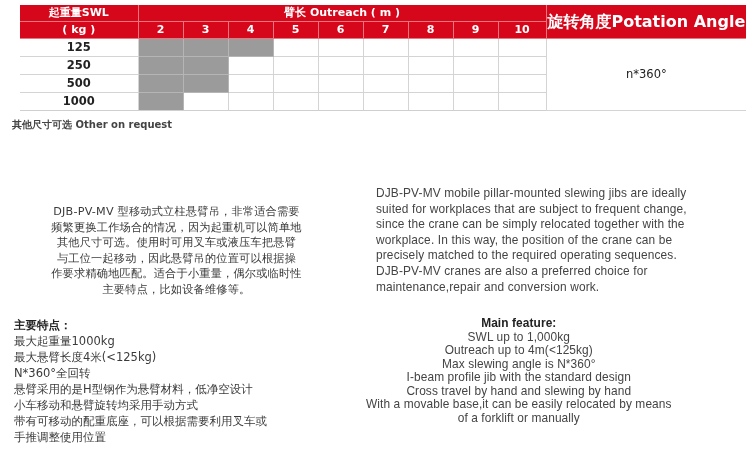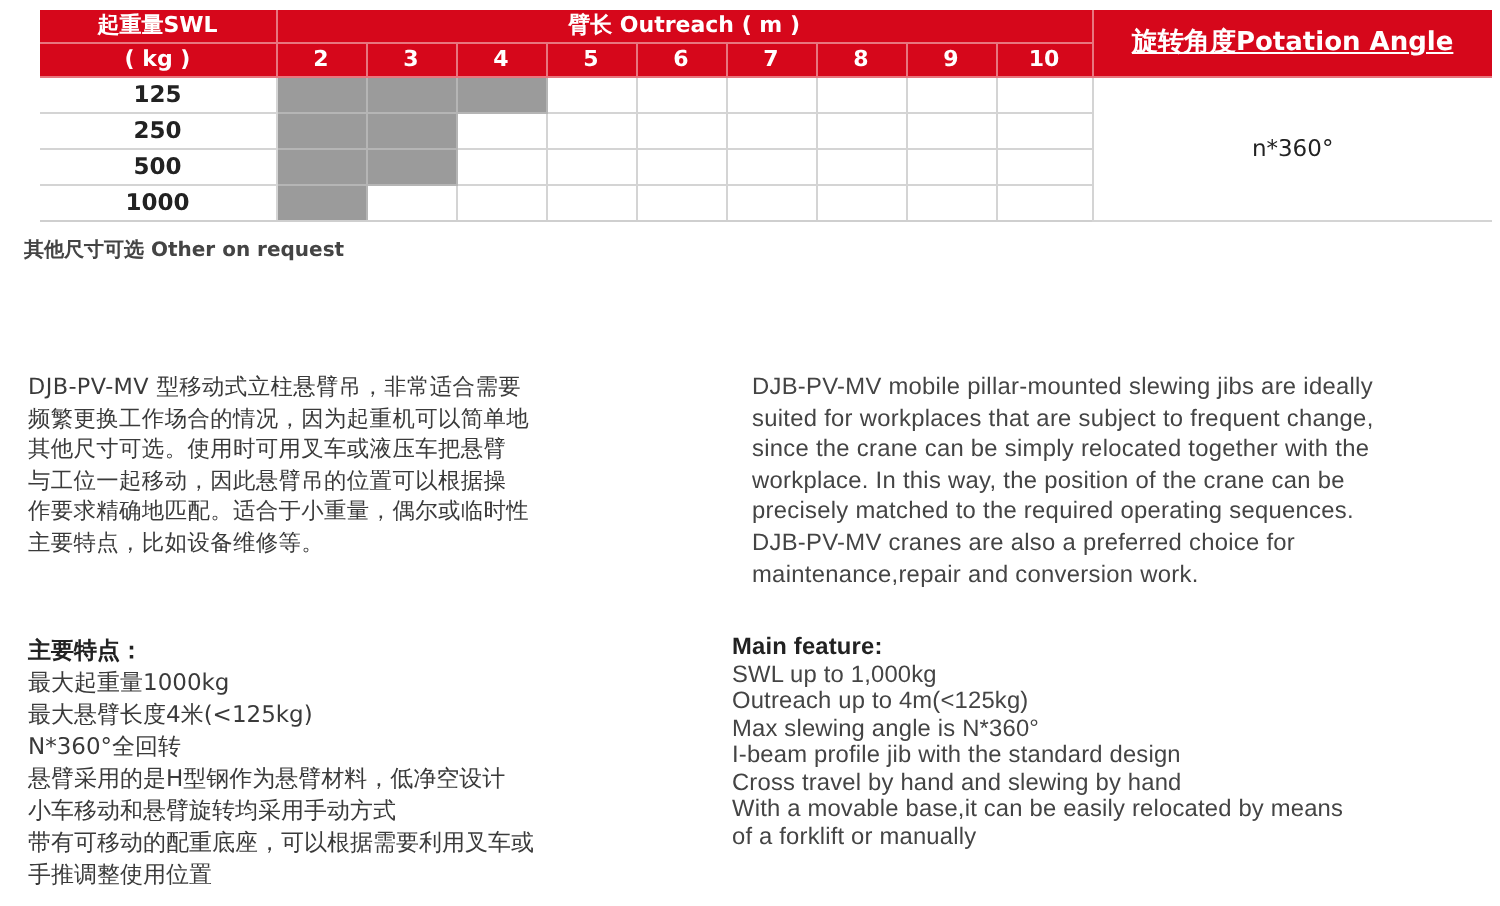--- a/index.html
+++ b/index.html
@@ -6,39 +6,39 @@
   body { width: 750px; height: 453px; position: relative; overflow: hidden;
          font-family: "DejaVu Sans", "Liberation Sans", sans-serif; color: #333; }
   .spec-table { position: absolute; left: 20px; top: 5px; width: 726px;
                 border-collapse: collapse; table-layout: fixed; }
   .spec-table th { background: #d6071b; color: #ffffff; font-weight: bold;
                    font-size: 11px; padding: 0; text-align: center;
                    border: 1px solid #e8767f; height: 16px; line-height: 16px;
                    white-space: nowrap; overflow: hidden; }
   .spec-table th.swl-head { border-left: none; border-top: none; }
   .spec-table th.outreach-head { border-top: none; margin-left: 22px; }
-  .spec-table th.angle-head { border-right: none; border-top: none; font-size: 13px; text-decoration: underline; }
+  .spec-table th.angle-head { border-right: none; border-top: none; font-size: 16px; }
   .spec-table td { height: 17px; padding: 0; border: 1px solid #d4d4d4;
                    text-align: center; font-size: 11.5px; font-weight: bold;
                    color: #222; line-height: 17px; }
   .spec-table td.swl { border-left: none; }
   .spec-table td.filled { background: #9b9b9b; border-color: #b5b5b5; }
   .spec-table td.angle { border-right: none; font-weight: normal; font-size: 11.5px;
                          color: #222; }
   .spec-table tr:last-child td { border-bottom: 1px solid #cfcfcf; }
   .note { position: absolute; left: 12px; top: 118px; font-size: 10px;
           font-weight: bold; color: #444; white-space: nowrap; }
   .para { position: absolute; font-size: 11.2px; line-height: 15.6px; color: #3a3a3a; }
-  .para-cn { left: 14px; top: 186px; width: 325px; letter-spacing: 0.2px; }
+  .para-cn { left: 14px; top: 204px; width: 325px; letter-spacing: 0.2px; text-align: center; }
   .para-en { left: 376px; top: 186px; width: 380px; font-family: "Liberation Sans", sans-serif;
              font-size: 11.9px; line-height: 15.6px; color: #444; letter-spacing: 0.15px; }
   .features { position: absolute; }
   .features-cn { left: 14px; top: 317px; font-size: 11.5px; line-height: 16px; color: #3a3a3a; }
   .features-en { left: 366px; top: 317px; font-family: "Liberation Sans", sans-serif;
-                 font-size: 11.9px; line-height: 13.5px; color: #444; letter-spacing: 0.1px; }
+                 font-size: 11.9px; line-height: 13.5px; color: #444; letter-spacing: 0.1px; text-align: center; }
   .features .title { font-weight: bold; color: #222; }
   .line-block { display: block; white-space: nowrap; }
 </style>
 </head>
 <body>
 
 <table class="spec-table">
   <colgroup>
     <col style="width:118px">
     <col style="width:45px">

